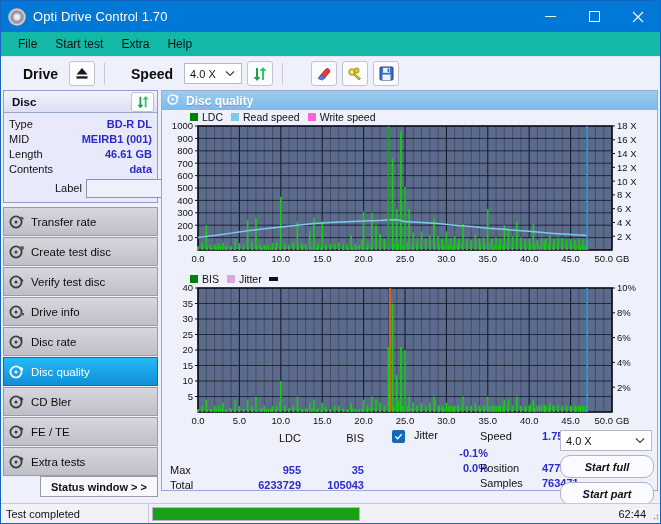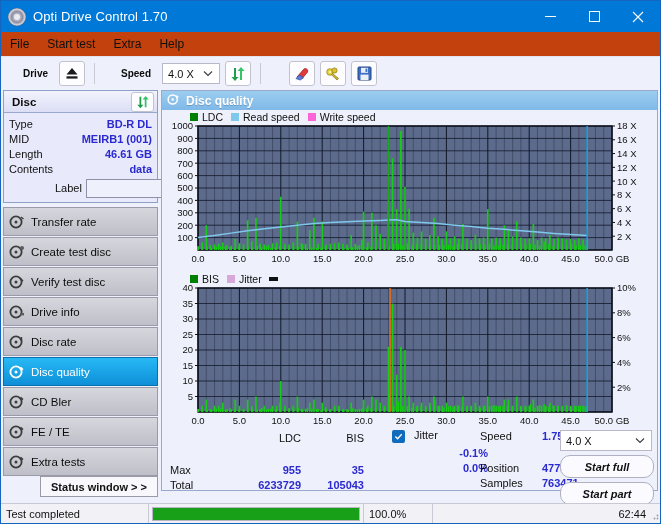--- a/index.html
+++ b/index.html
@@ -18,26 +18,26 @@
   .title-icon{width:18px;height:18px;margin-left:7px;margin-right:7px;border-radius:50%;
     background:radial-gradient(circle at 50% 50%, #ffffff 0%, #ffffff 16%, #c8c8d8 18%, #8e8e9e 44%, #d8d8e4 62%, #6f6f80 86%, #52525f 100%);
     box-shadow:inset 0 0 1px #444;position:relative;flex:none;}
   .title-icon:after{content:"";position:absolute;left:6px;top:6px;width:6px;height:6px;border-radius:50%;background:#eaeaf2;}
   .title-text{color:#fff;font-size:13px;letter-spacing:.1px;}
   .win-btns{position:absolute;right:0;top:0;height:31px;display:flex;}
   .win-btn{width:44px;height:31px;display:flex;align-items:center;justify-content:center;color:#fff;font-size:13px;}
   .win-btn svg{display:block;}
 
   
-  .menubar{height:24px;background:#c2410c;display:flex;align-items:center;border-bottom:1px solid #e3e3ee;}
+  .menubar{height:24px;background:#14b8a6;display:flex;align-items:center;padding-left:8px;border-bottom:1px solid #e3e3ee;}
   .menu-item{padding:2px 9px;font-size:12px;color:#101010;}
 
   
   .toolbar{height:33px;background:#eef0fb;display:flex;align-items:center;padding:0 5px;gap:5px;}
-  .tb-label{font-weight:bold;font-size:10px;color:#0b0b0b;margin:0 6px 0 7px;padding-left:10px;}
+  .tb-label{font-weight:bold;font-size:14px;color:#0b0b0b;margin:0 6px 0 7px;padding-left:10px;}
   .drive-combo{flex:none;width:255px;height:21px;background:#fff;border:1px solid #b8b8c8;
      display:flex;align-items:center;font-size:11px;color:#111;position:relative;}
   .drive-combo .dv-icon{width:16px;height:14px;margin:0 4px 0 4px;flex:none;position:relative;}
   .chev{width:14px;height:21px;display:flex;align-items:center;justify-content:center;margin-left:auto;margin-right:4px;}
   .chev svg{display:block;}
   .iconbtn{width:24px;height:23px;border:1px solid #c3c3d0;background:#fdfdff;border-radius:3px;
      display:flex;align-items:center;justify-content:center;flex:none;}
   .spd-combo{width:58px;height:21px;background:#fff;border:1px solid #b8b8c8;display:flex;align-items:center;
      font-size:11px;color:#111;padding-left:5px;box-sizing:border-box;}
   .divider{width:1px;height:21px;background:#c9c9d6;margin:0 4px;}
@@ -1016,21 +1016,20 @@
     </div>
   </div>
 
   <div class="statusbar">
     <div class="sb-cell sb-msg">Test completed</div>
     <div class="sb-cell sb-prog">
       <div class="progtrack">
         <div class="progfill" id="progfill" style="width: 100%;"></div>
       </div>
     </div>
-    <div class="sb-cell sb-pct">100.0%</div>
     <div class="sb-cell sb-time">62:44</div>
     <span class="grip">
       <svg width="10" height="10" viewBox="0 0 10 10">
         <circle cx="8.5" cy="8.5" r=".9" fill="#9a9aaa"></circle>
           <circle cx="5.5" cy="8.5" r=".9" fill="#9a9aaa"></circle>
         <circle cx="8.5" cy="5.5" r=".9" fill="#9a9aaa"></circle>
       </svg>
     </span>
   </div>
 </div>

